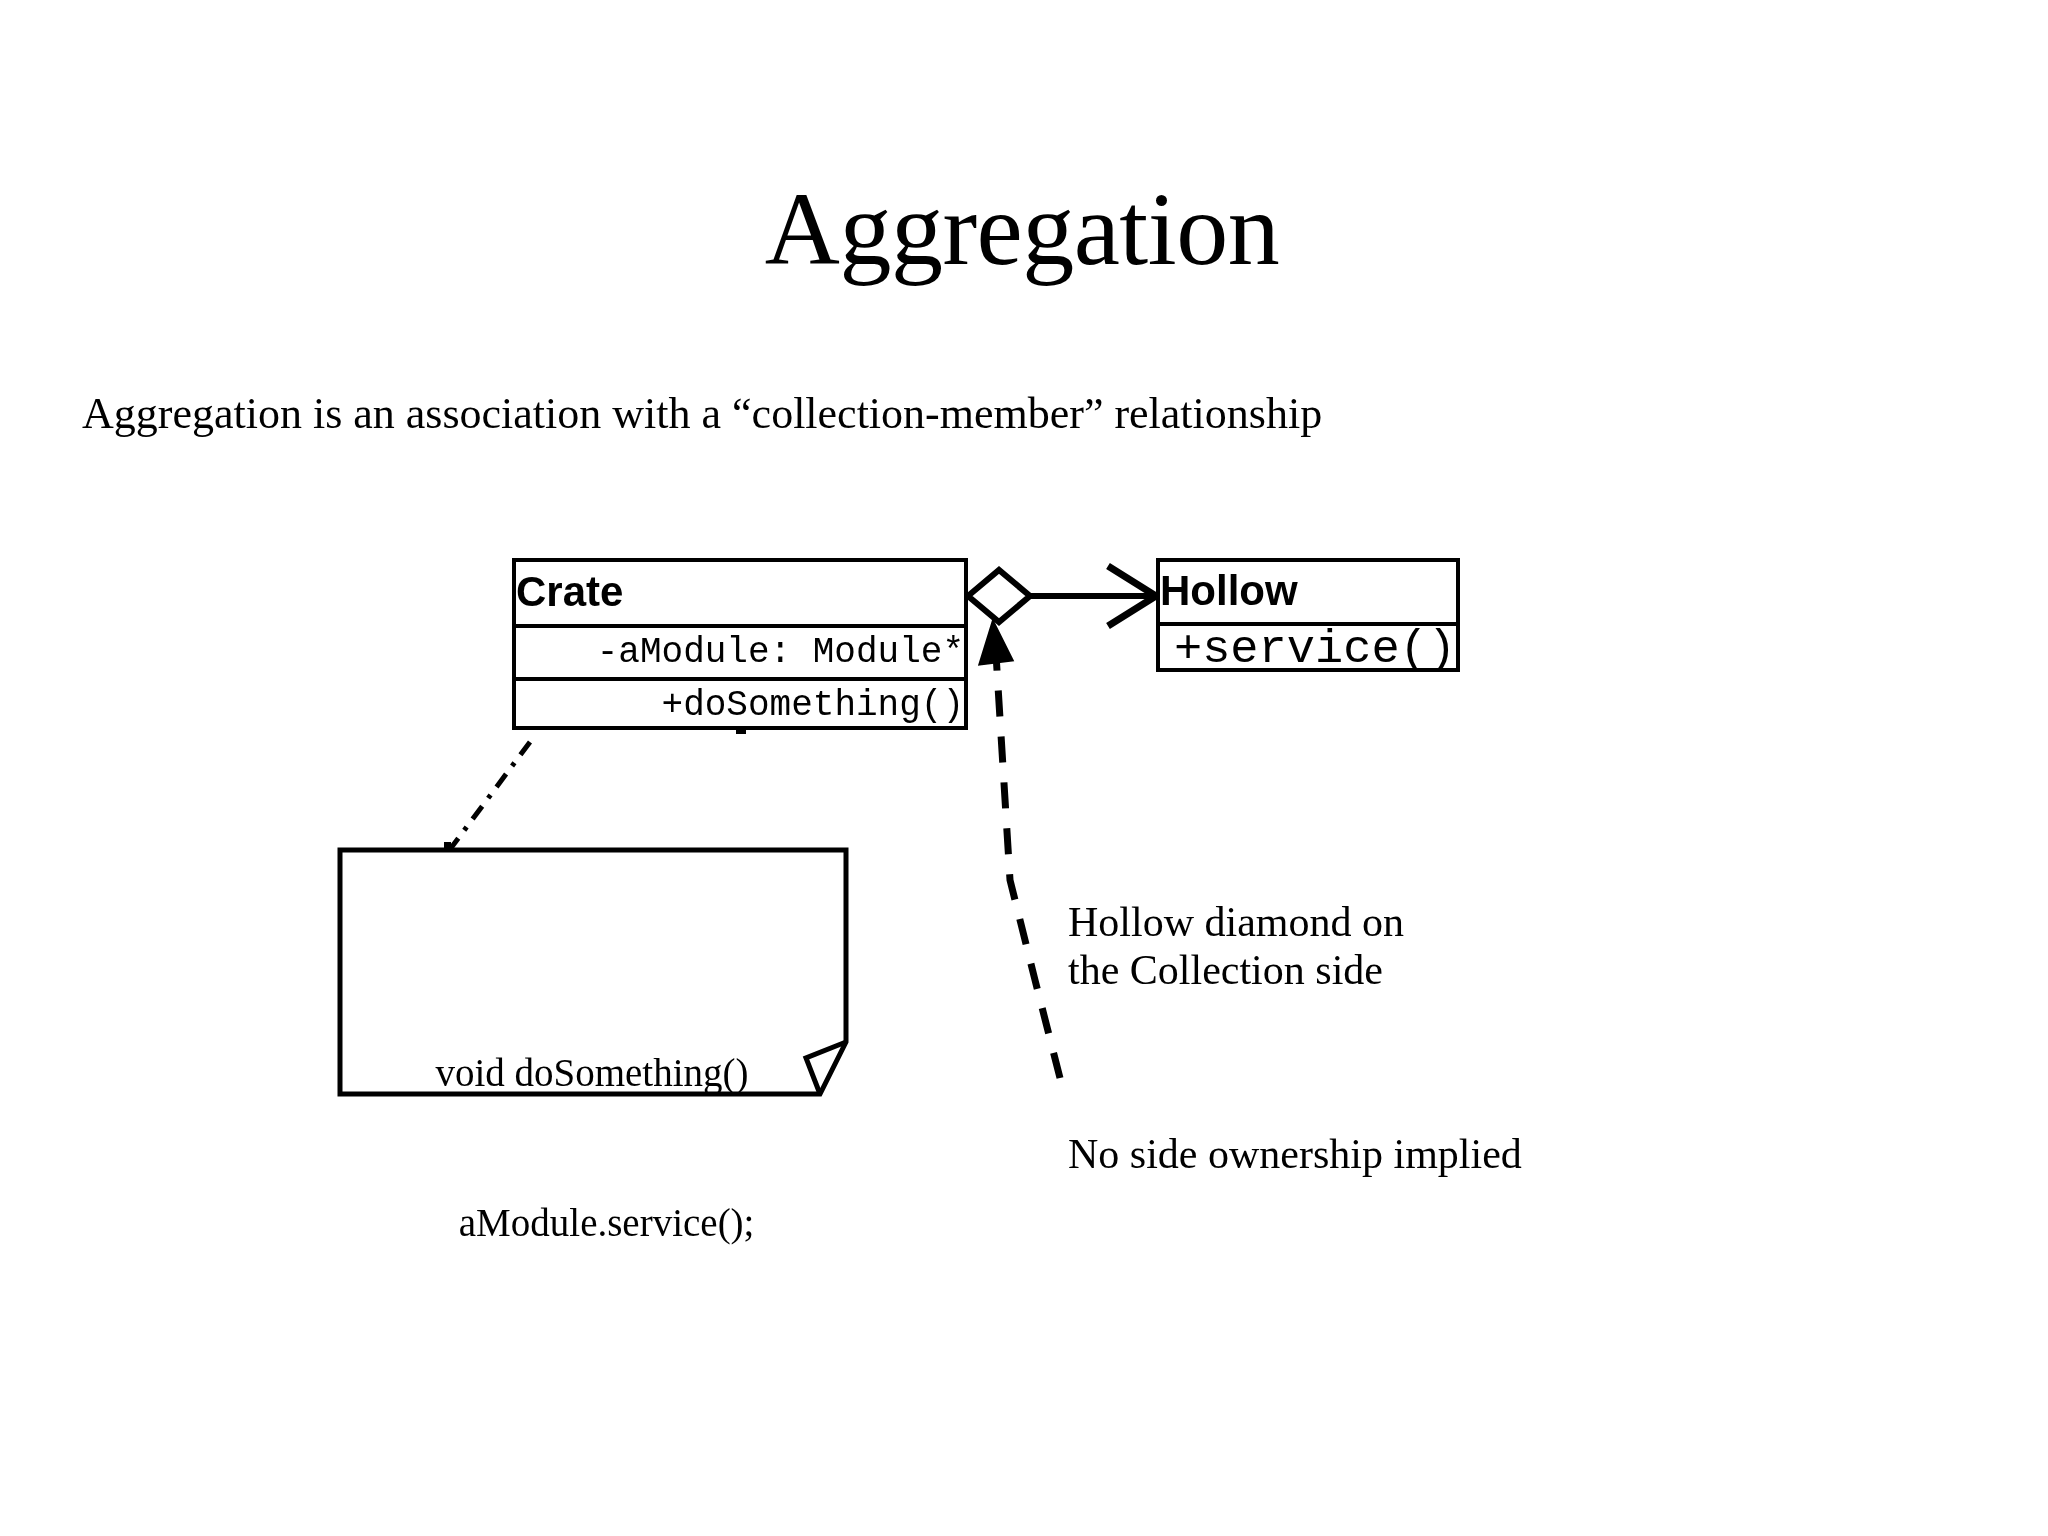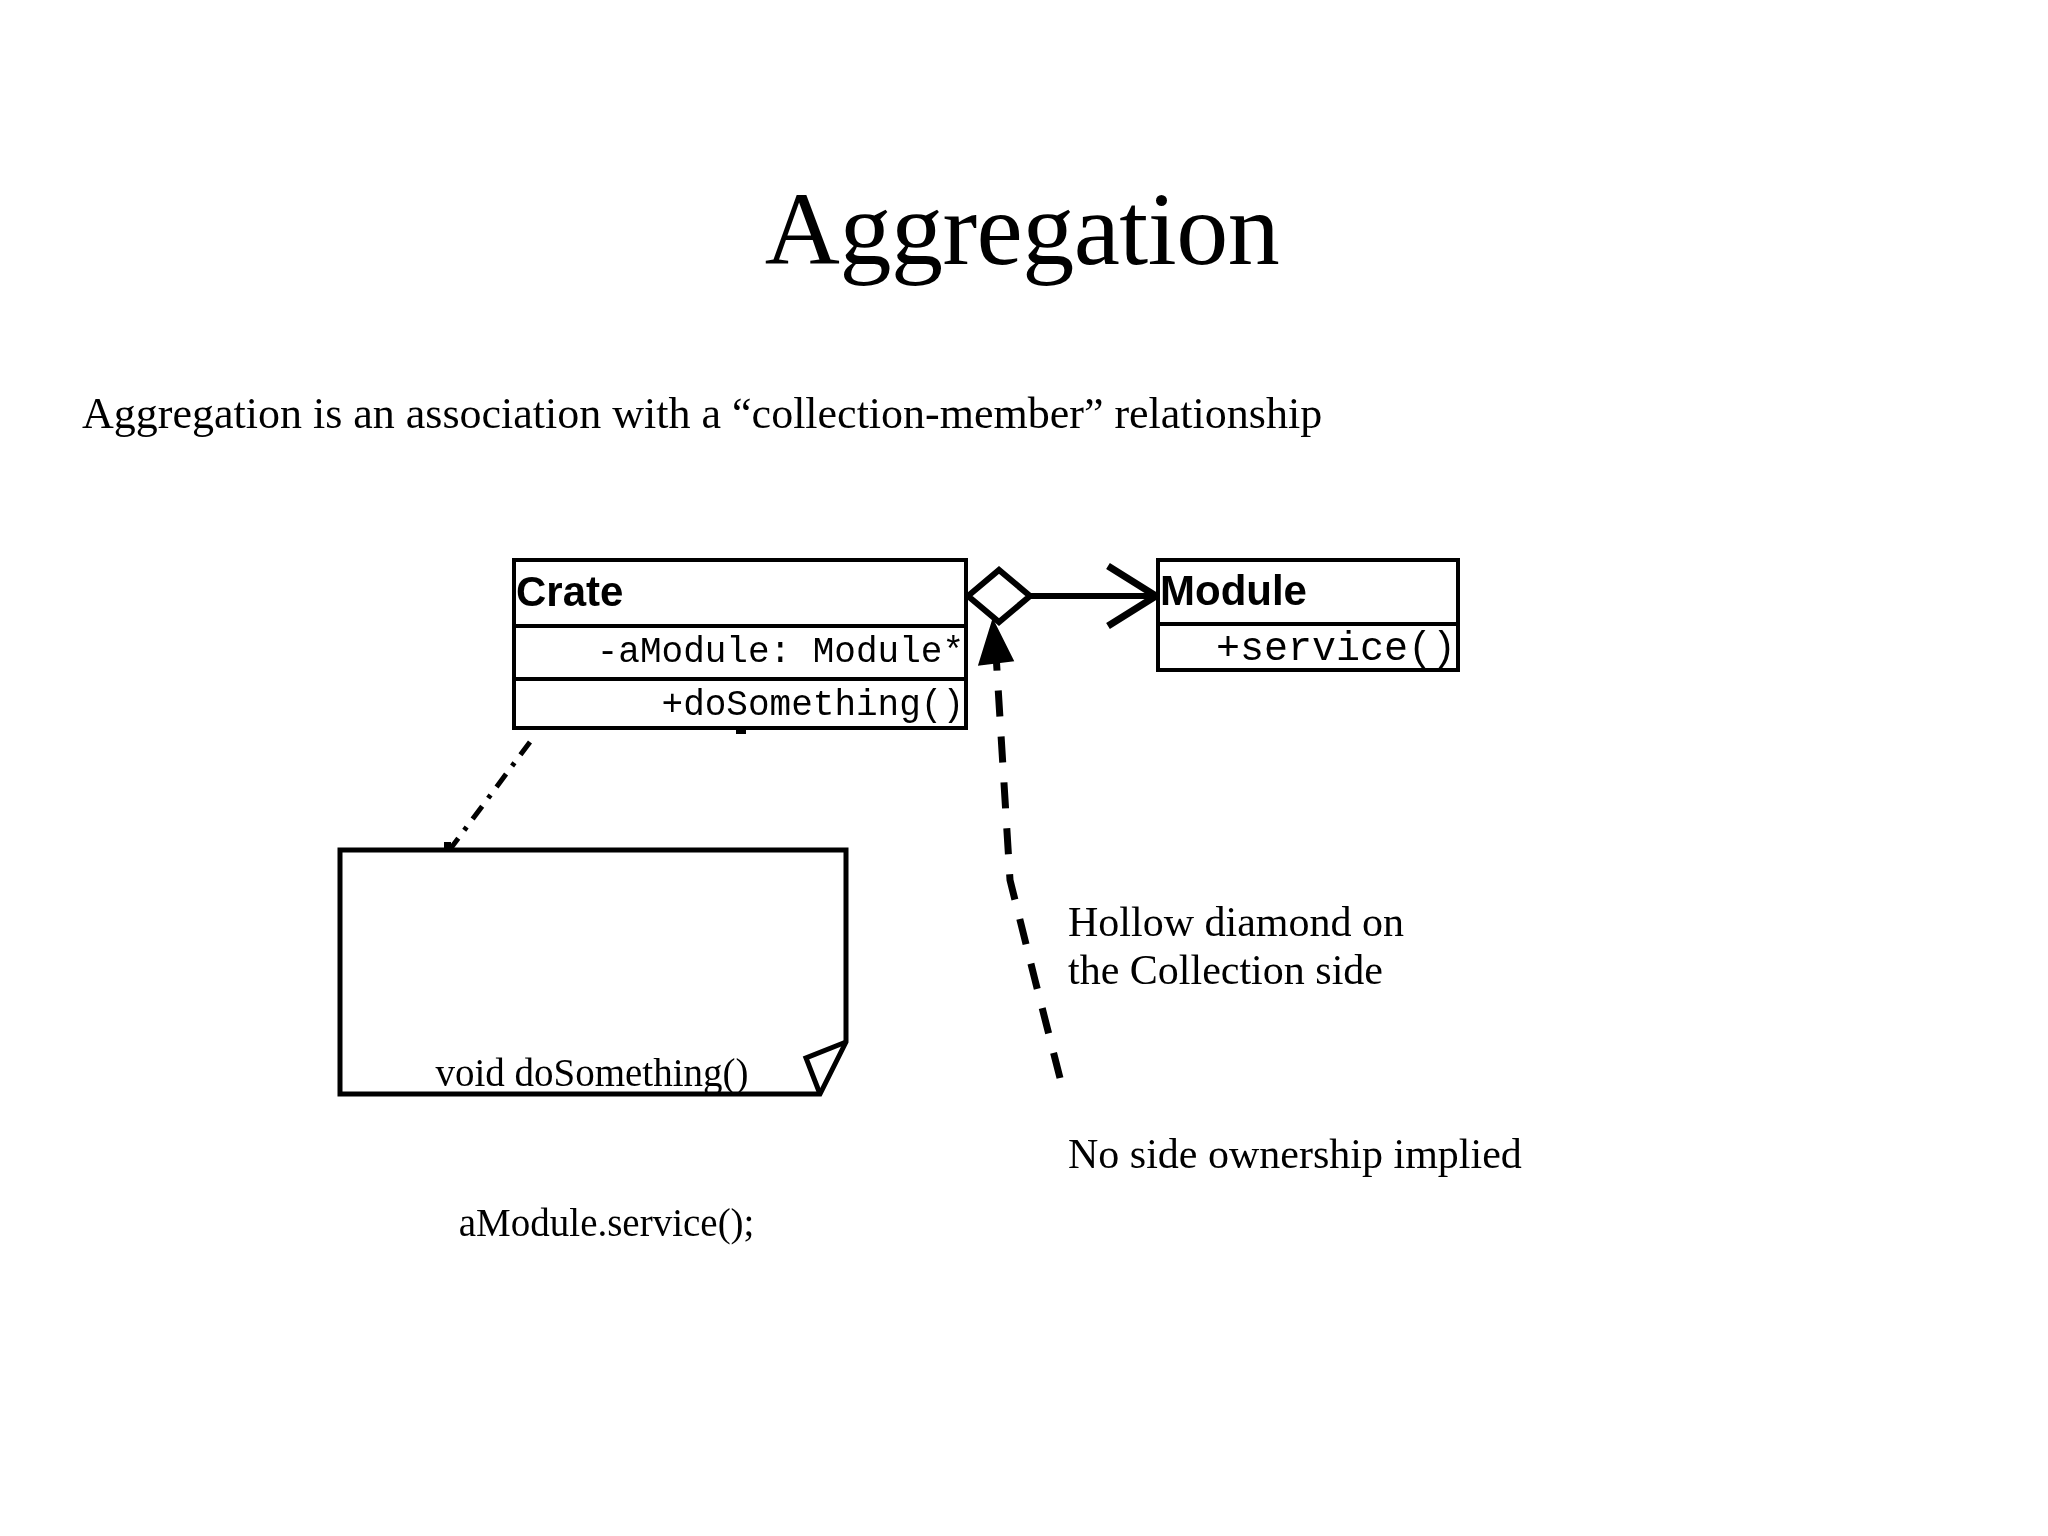--- a/index.html
+++ b/index.html
@@ -104,21 +104,21 @@
     height: 114px;
   }
   #box-module .uml-name {
     height: 60px;
     line-height: 58px;
     font-size: 42px;
   }
   #box-module .uml-compartment {
     height: 50px;
     line-height: 48px;
-    font-size: 40px;
+    font-size: 47px;
     padding-left: 6px;
   }
 
   
   #note {
     position: absolute;
     left: 338px;
     top: 848px;
     width: 508px;
     height: 246px;
@@ -190,21 +190,21 @@
     </g>
   </svg>
 
   <div class="uml-box" id="box-crate">
     <div class="uml-name">Crate</div>
     <div class="uml-compartment">-aModule: Module*</div>
     <div class="uml-compartment">+doSomething()</div>
   </div>
 
   <div class="uml-box" id="box-module">
-    <div class="uml-name">Module</div>
+    <div class="uml-name">Hollow</div>
     <div class="uml-compartment">+service()</div>
   </div>
 
   <div id="note">
     <div class="note-text">
       <div>void doSomething()</div>
       <div>   aModule.service();</div>
     </div>
   </div>
 

